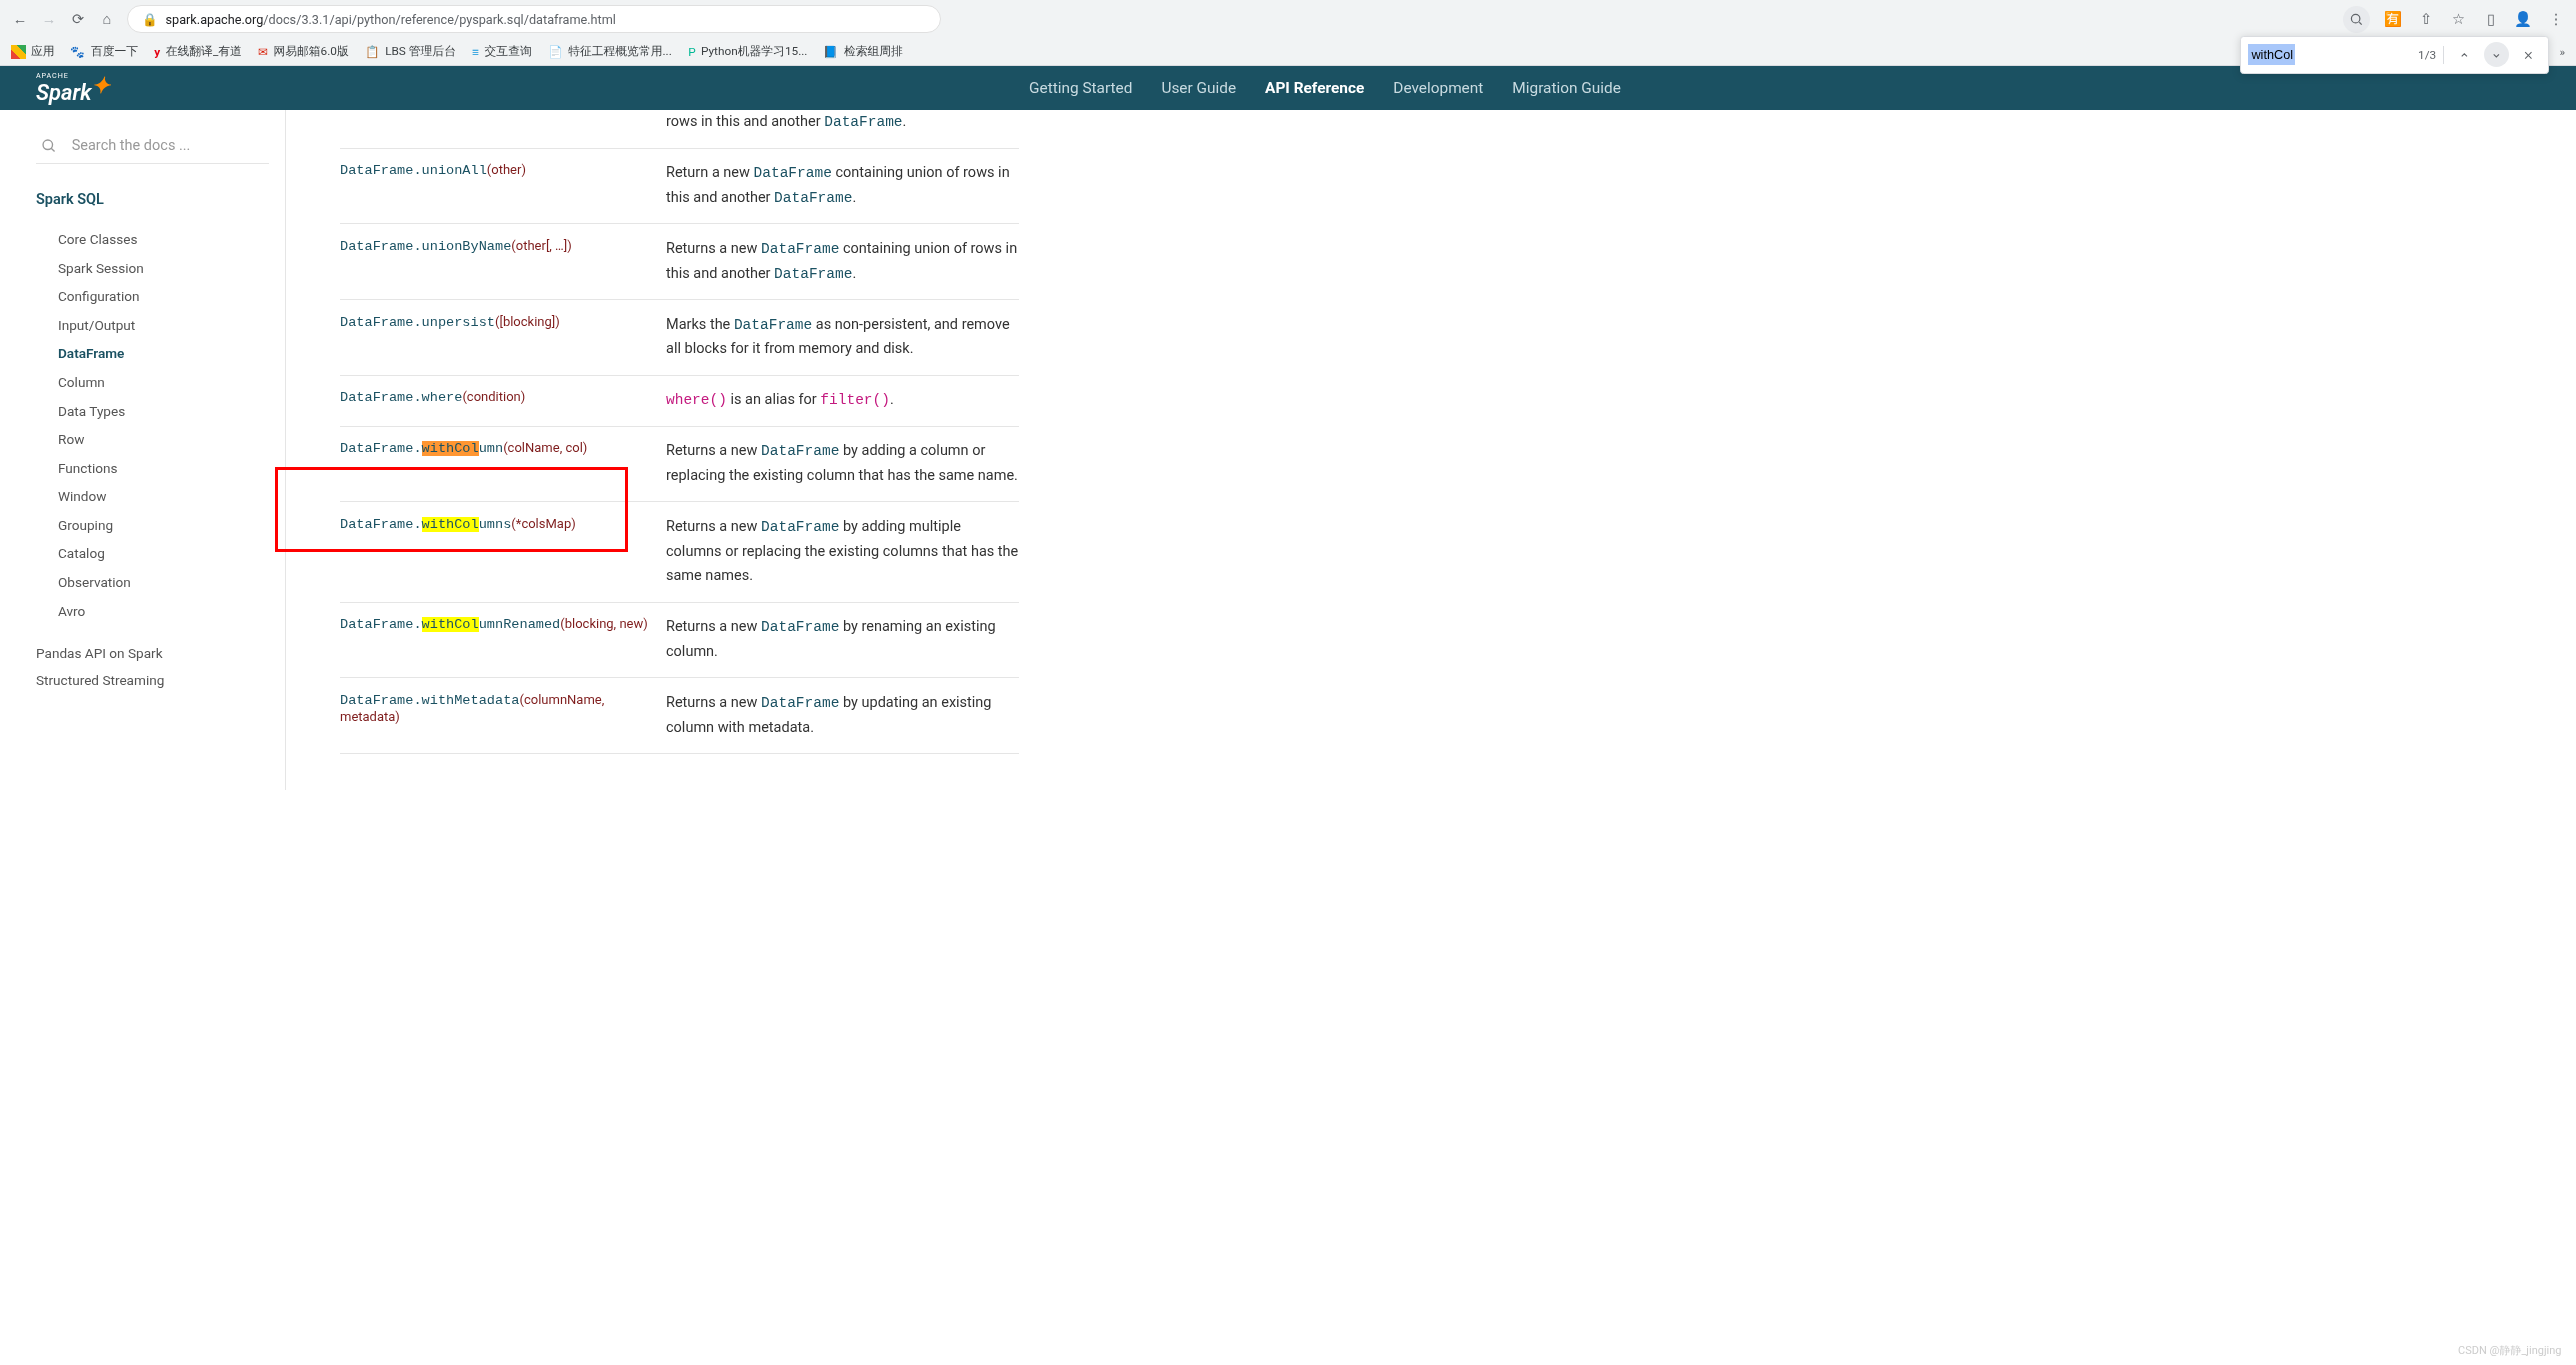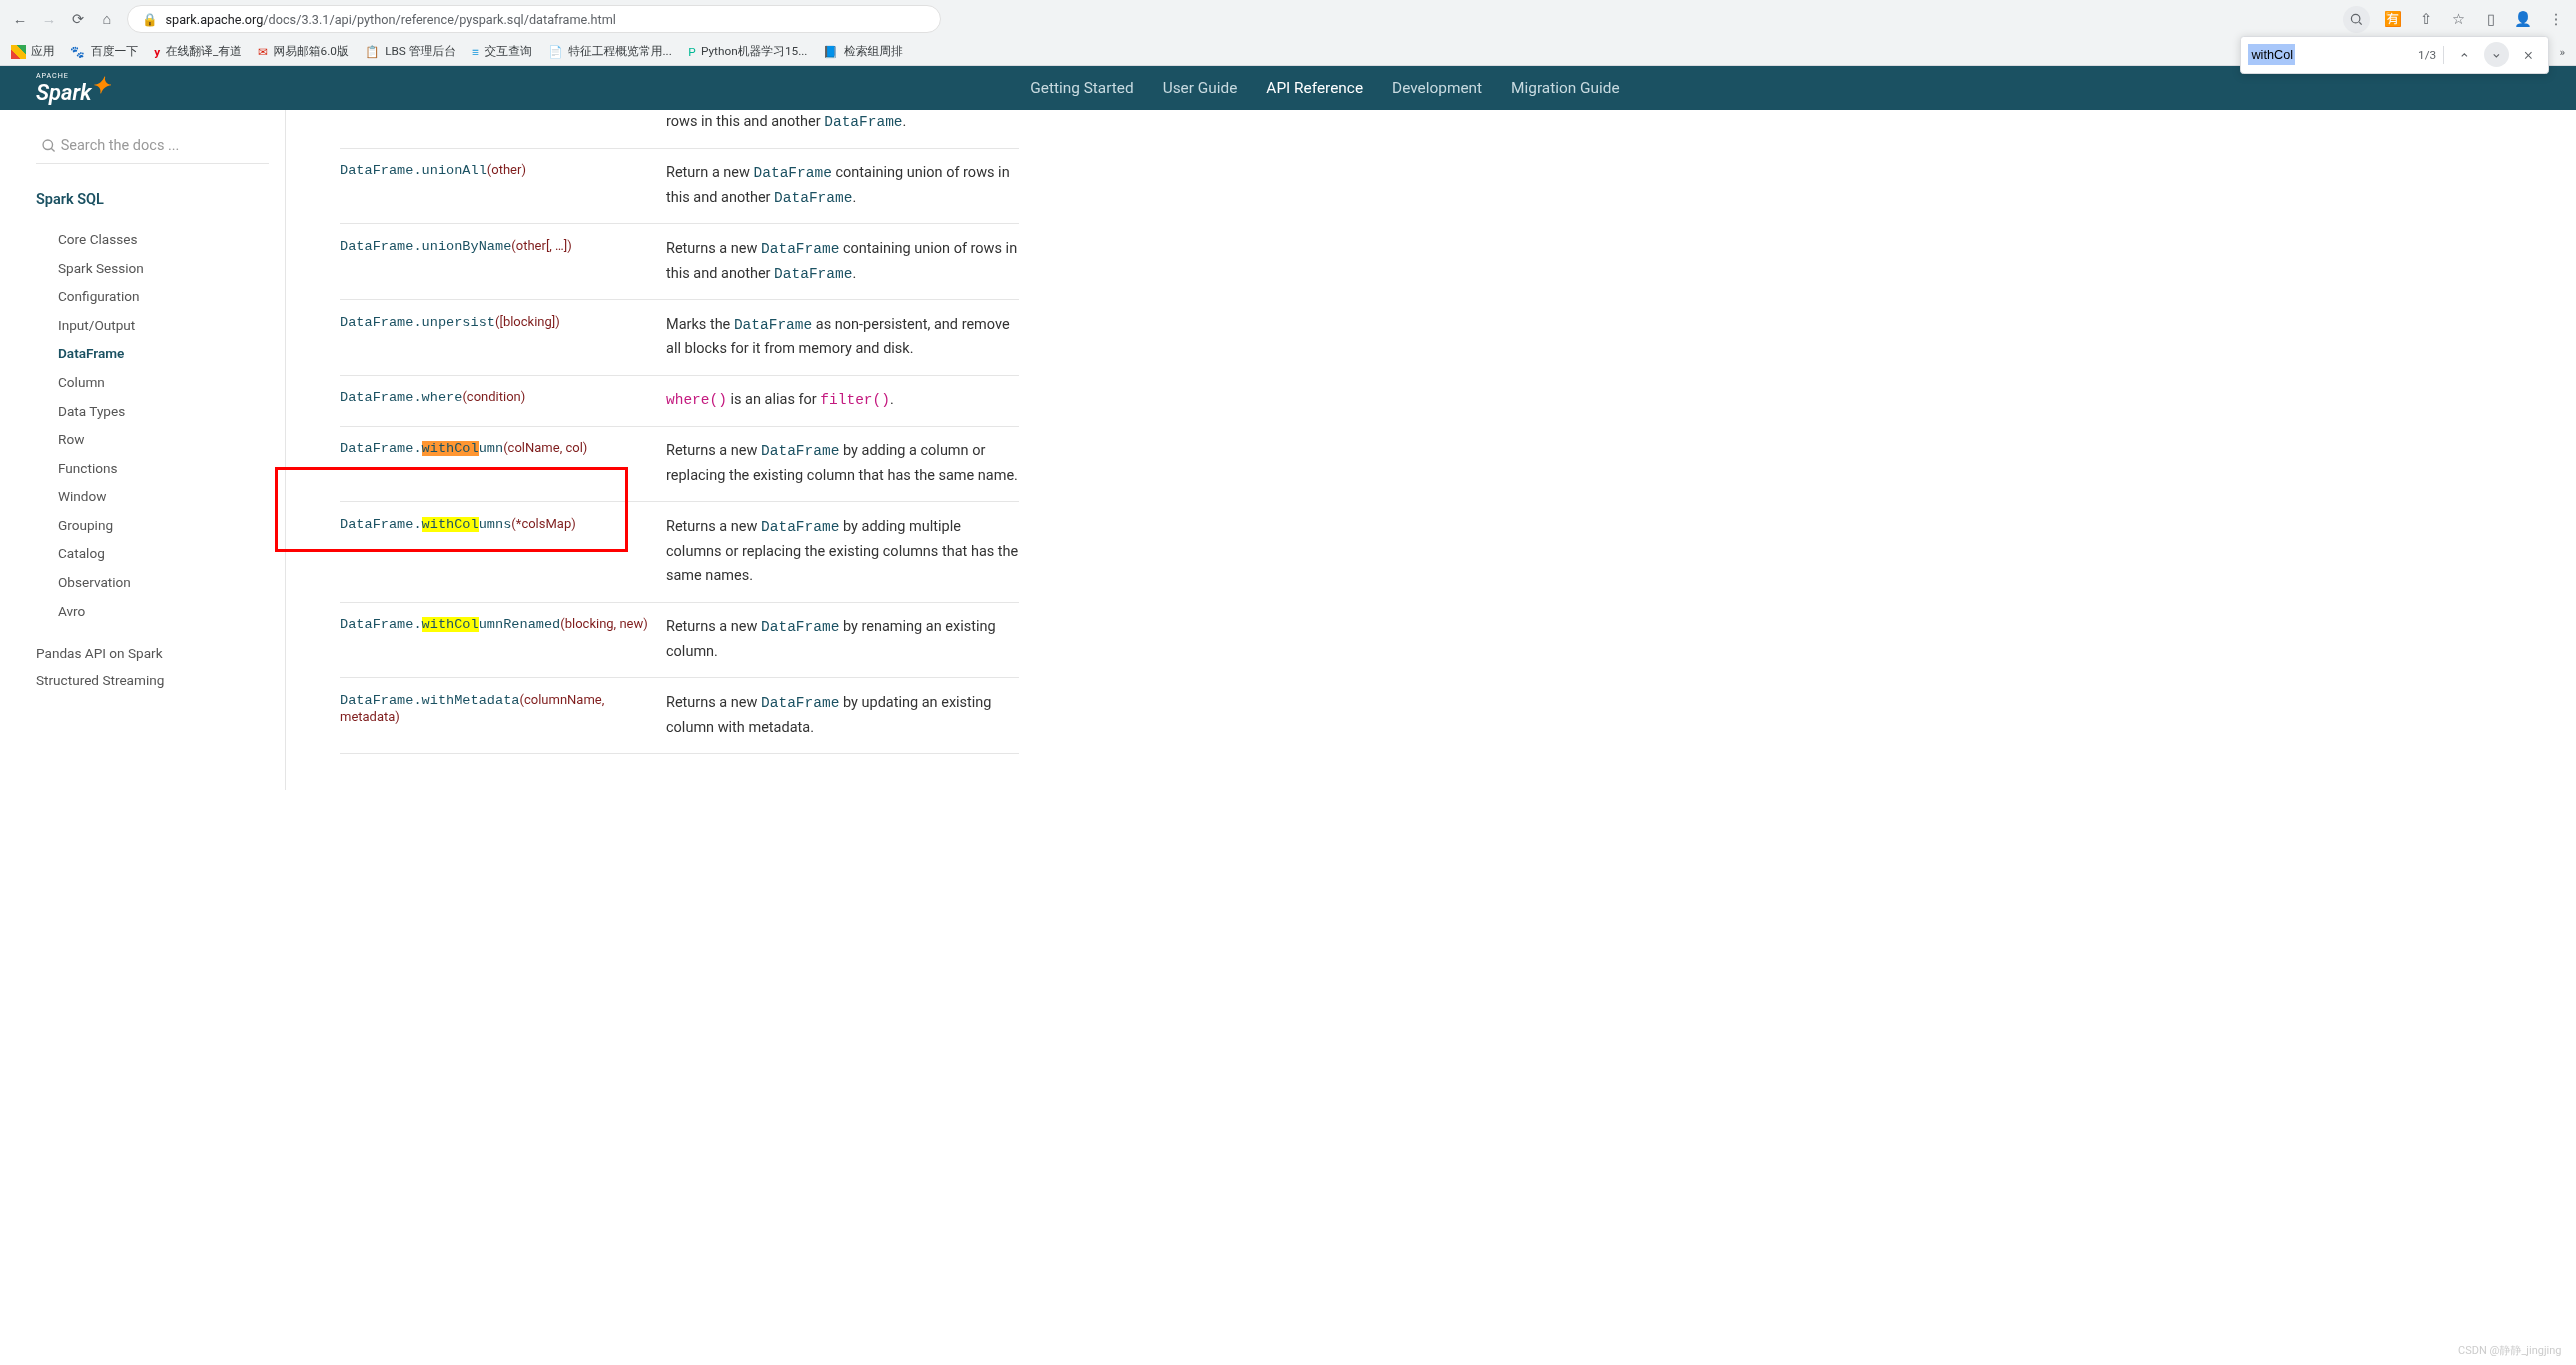--- a/index.html
+++ b/index.html
@@ -28,26 +28,26 @@
     .find-divider { width: 0.9px; height: 18px; background: #dadce0; }
     .find-btn { width: 25px; height: 25px; display: flex; align-items: center; justify-content: center; border-radius: 50%; color: #5f6368; cursor: pointer; }
     .find-btn.active { background: #e8eaed; }
     
     
     .spark-header { background: #1b5162; color: #fff; display: flex; align-items: center; padding: 0 36px; height: 44px; }
     .spark-logo { display: flex; align-items: center; gap: 3.6px; }
     .spark-logo-text { font-size: 22px; font-weight: 600; font-style: italic; }
     .spark-nav { display: flex; gap: 29px; margin: 0 auto; font-size: 15.4px; }
     .spark-nav-item { color: #c8dae0; cursor: pointer; }
-    .spark-nav-item.active { color: #fff; font-weight: 400; text-align: center; }
+    .spark-nav-item.active { color: #fff; font-weight: 700; text-align: center; }
     
     
     .main-layout { display: flex; }
     .sidebar { width: 286px; padding: 18px 16.3px 18px 36px; border-right: 0.9px solid #e5e5e5; }
-    .search-box { display: flex; align-items: flex-end; gap: 3px; padding: 9px 5.4px; border-bottom: 0.9px solid #e5e5e5; color: #999; font-size: 14.5px; margin-bottom: 27px; }
+    .search-box { display: flex; align-items: flex-end; gap: 14px; padding: 9px 5.4px; border-bottom: 0.9px solid #e5e5e5; color: #999; font-size: 14.5px; margin-bottom: 27px; }
     .sidebar-section-title { color: #1b5162; font-weight: 600; font-size: 14.5px; margin-bottom: 16.3px; }
     .sidebar-list { list-style: none; }
     .sidebar-item { padding: 6.3px 0 6.3px 22px; font-size: 13.6px; color: #555; cursor: pointer; }
     .sidebar-item.active { color: #1b5162; font-weight: 600; }
     .sidebar-top-item { padding: 5.4px 0; font-size: 13.6px; color: #555; cursor: pointer; }
     
     
     .content { flex: 1; padding: 0 36px 36px 54px; max-width: 769px; }
     .api-table { width: 100%; border-collapse: collapse; }
     .api-row { border-bottom: 0.9px solid #e5e5e5; margin-left: 6px; }

